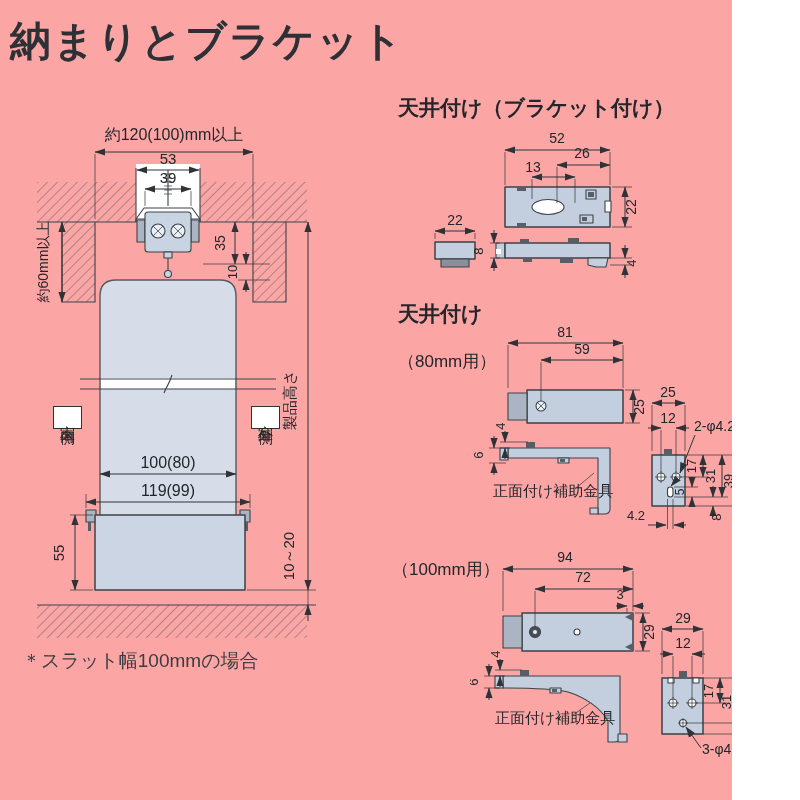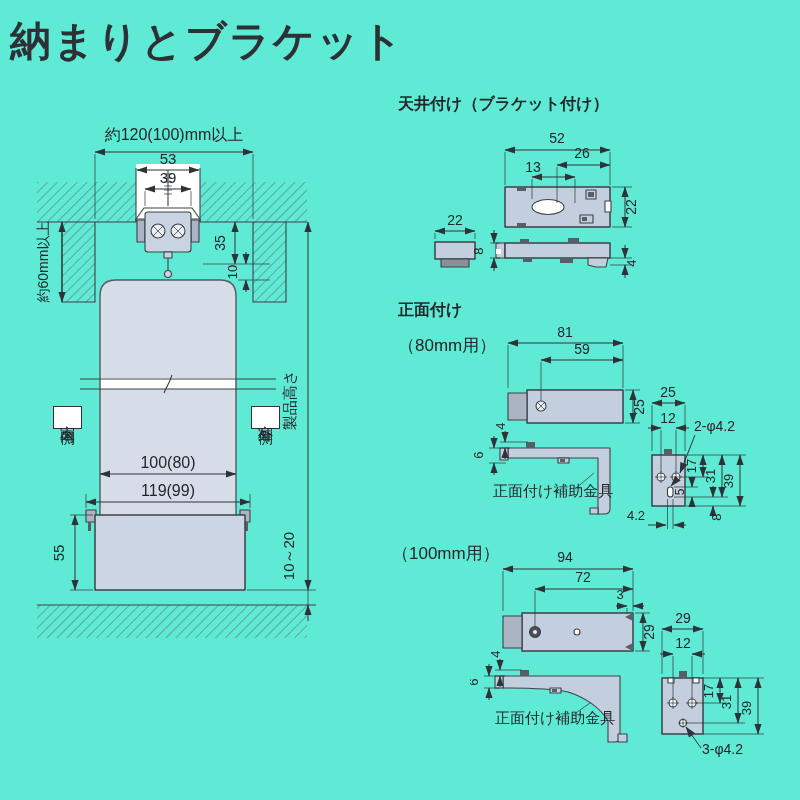--- a/index.html
+++ b/index.html
@@ -1,21 +1,21 @@
 <!DOCTYPE html>
 <html><head>
 <meta charset="utf-8">
 <style>
   html,body{margin:0;padding:0;background:#fff;}
-  #stage{position:relative;width:800px;height:800px;background:#5eead4;overflow:hidden;
+  #stage{position:relative;width:732px;height:800px;background:#fca5a5;overflow:hidden;
          font-family:"Liberation Sans","DejaVu Sans",sans-serif;color:#23262a;}
   .abs{position:absolute;}
   #title{left:10px;top:14px;font-size:41px;font-weight:700;letter-spacing:2px;color:#2d3035;}
-  .h1{font-size:16px;font-weight:700;color:#23262a;}
-  .h2{font-size:17px;font-weight:400;color:#23262a;}
+  .h1{font-size:21px;font-weight:700;color:#23262a;}
+  .h2{font-size:17px;font-weight:400;color:#23262a;margin-top:16px;}
   .fn{font-size:19px;color:#3a3d41;}
   .vbox{position:absolute;writing-mode:vertical-rl;text-orientation:upright;
         border:1.6px solid #2f3338;background:#fff;font-size:15px;letter-spacing:3px;
         padding:6px 5px;line-height:1.1;color:#23262a;}
   svg text{font-family:"Liberation Sans","DejaVu Sans",sans-serif;fill:#23262a;}
   .t12{font-size:12px}.t13{font-size:13px}.t14{font-size:14px}.t15{font-size:15px}.t16{font-size:16px}
   .dim{stroke:#2f3338;stroke-width:1;fill:none}
   .ext{stroke:#2f3338;stroke-width:.7;fill:none}
   .pl{stroke:#3d4248;stroke-width:1.5;stroke-linejoin:round}
   .pt{stroke:#3d4248;stroke-width:1.1;stroke-linejoin:round}
@@ -136,20 +136,21 @@
 
       <line x1="290" y1="478" x2="290" y2="493" class="ext"></line>
       <path class="dim" d="M290,509 V493" marker-end="url(#arr)"></path>
       <text transform="rotate(-90 276 444)" x="276" y="444" text-anchor="middle" class="t15">10～20</text>
     </g>
   </svg>
 
   <div class="vbox" style="left:53px;top:406px">室内側</div>
   <div class="vbox" style="left:251px;top:406px">室外側</div>
 
+  <div class="abs fn" style="left:22px;top:648px">＊スラット幅100mmの場合</div>
 
   <div class="abs h1" style="left:398px;top:94px">天井付け（ブラケット付け）</div>
 
   <svg class="abs" style="left:420px;top:125px" width="250" height="170" viewBox="0 0 250 170">
     <g>
       <rect x="85" y="62" width="105" height="40" class="pl fa"></rect>
       <rect x="97" y="62" width="9" height="4" class="fd"></rect>
       <rect x="97" y="98" width="9" height="4" class="fd"></rect>
       <rect x="166" y="65" width="10" height="9" class="pt fa"></rect>
       <rect x="168" y="67" width="6" height="5" class="fd"></rect>
@@ -198,21 +199,21 @@
       <path class="ext" d="M70,118 H80 M70,133 H80"></path>
       <text transform="rotate(-90 63 126)" x="63" y="126" text-anchor="middle" class="t13">8</text>
 
       <path class="dim" d="M205,120 V133" marker-end="url(#arr)"></path>
       <path class="dim" d="M205,153 V140" marker-end="url(#arr)"></path>
       <path class="ext" d="M190,133 H212 M190,140 H212"></path>
       <text transform="rotate(-90 216 138)" x="216" y="138" text-anchor="middle" class="t13">4</text>
     </g>
   </svg>
 
-  <div class="abs h1" style="left:398px;top:300px">正面付け</div>
+  <div class="abs h1" style="left:398px;top:300px">天井付け</div>
   <div class="abs h2" style="left:398px;top:334px">（80mm用）</div>
 
   <svg class="abs" style="left:470px;top:323px" width="330" height="235" viewBox="0 0 330 235">
     <g>
       <rect x="57" y="67" width="96" height="33" class="pl fa"></rect>
       <rect x="38" y="70" width="19" height="27" class="pt fc"></rect>
       <circle cx="71" cy="83" r="5" class="pt fe"></circle>
       <path class="ext" d="M67,79 L75,87 M75,79 L67,87"></path>
     </g>
     <g>

